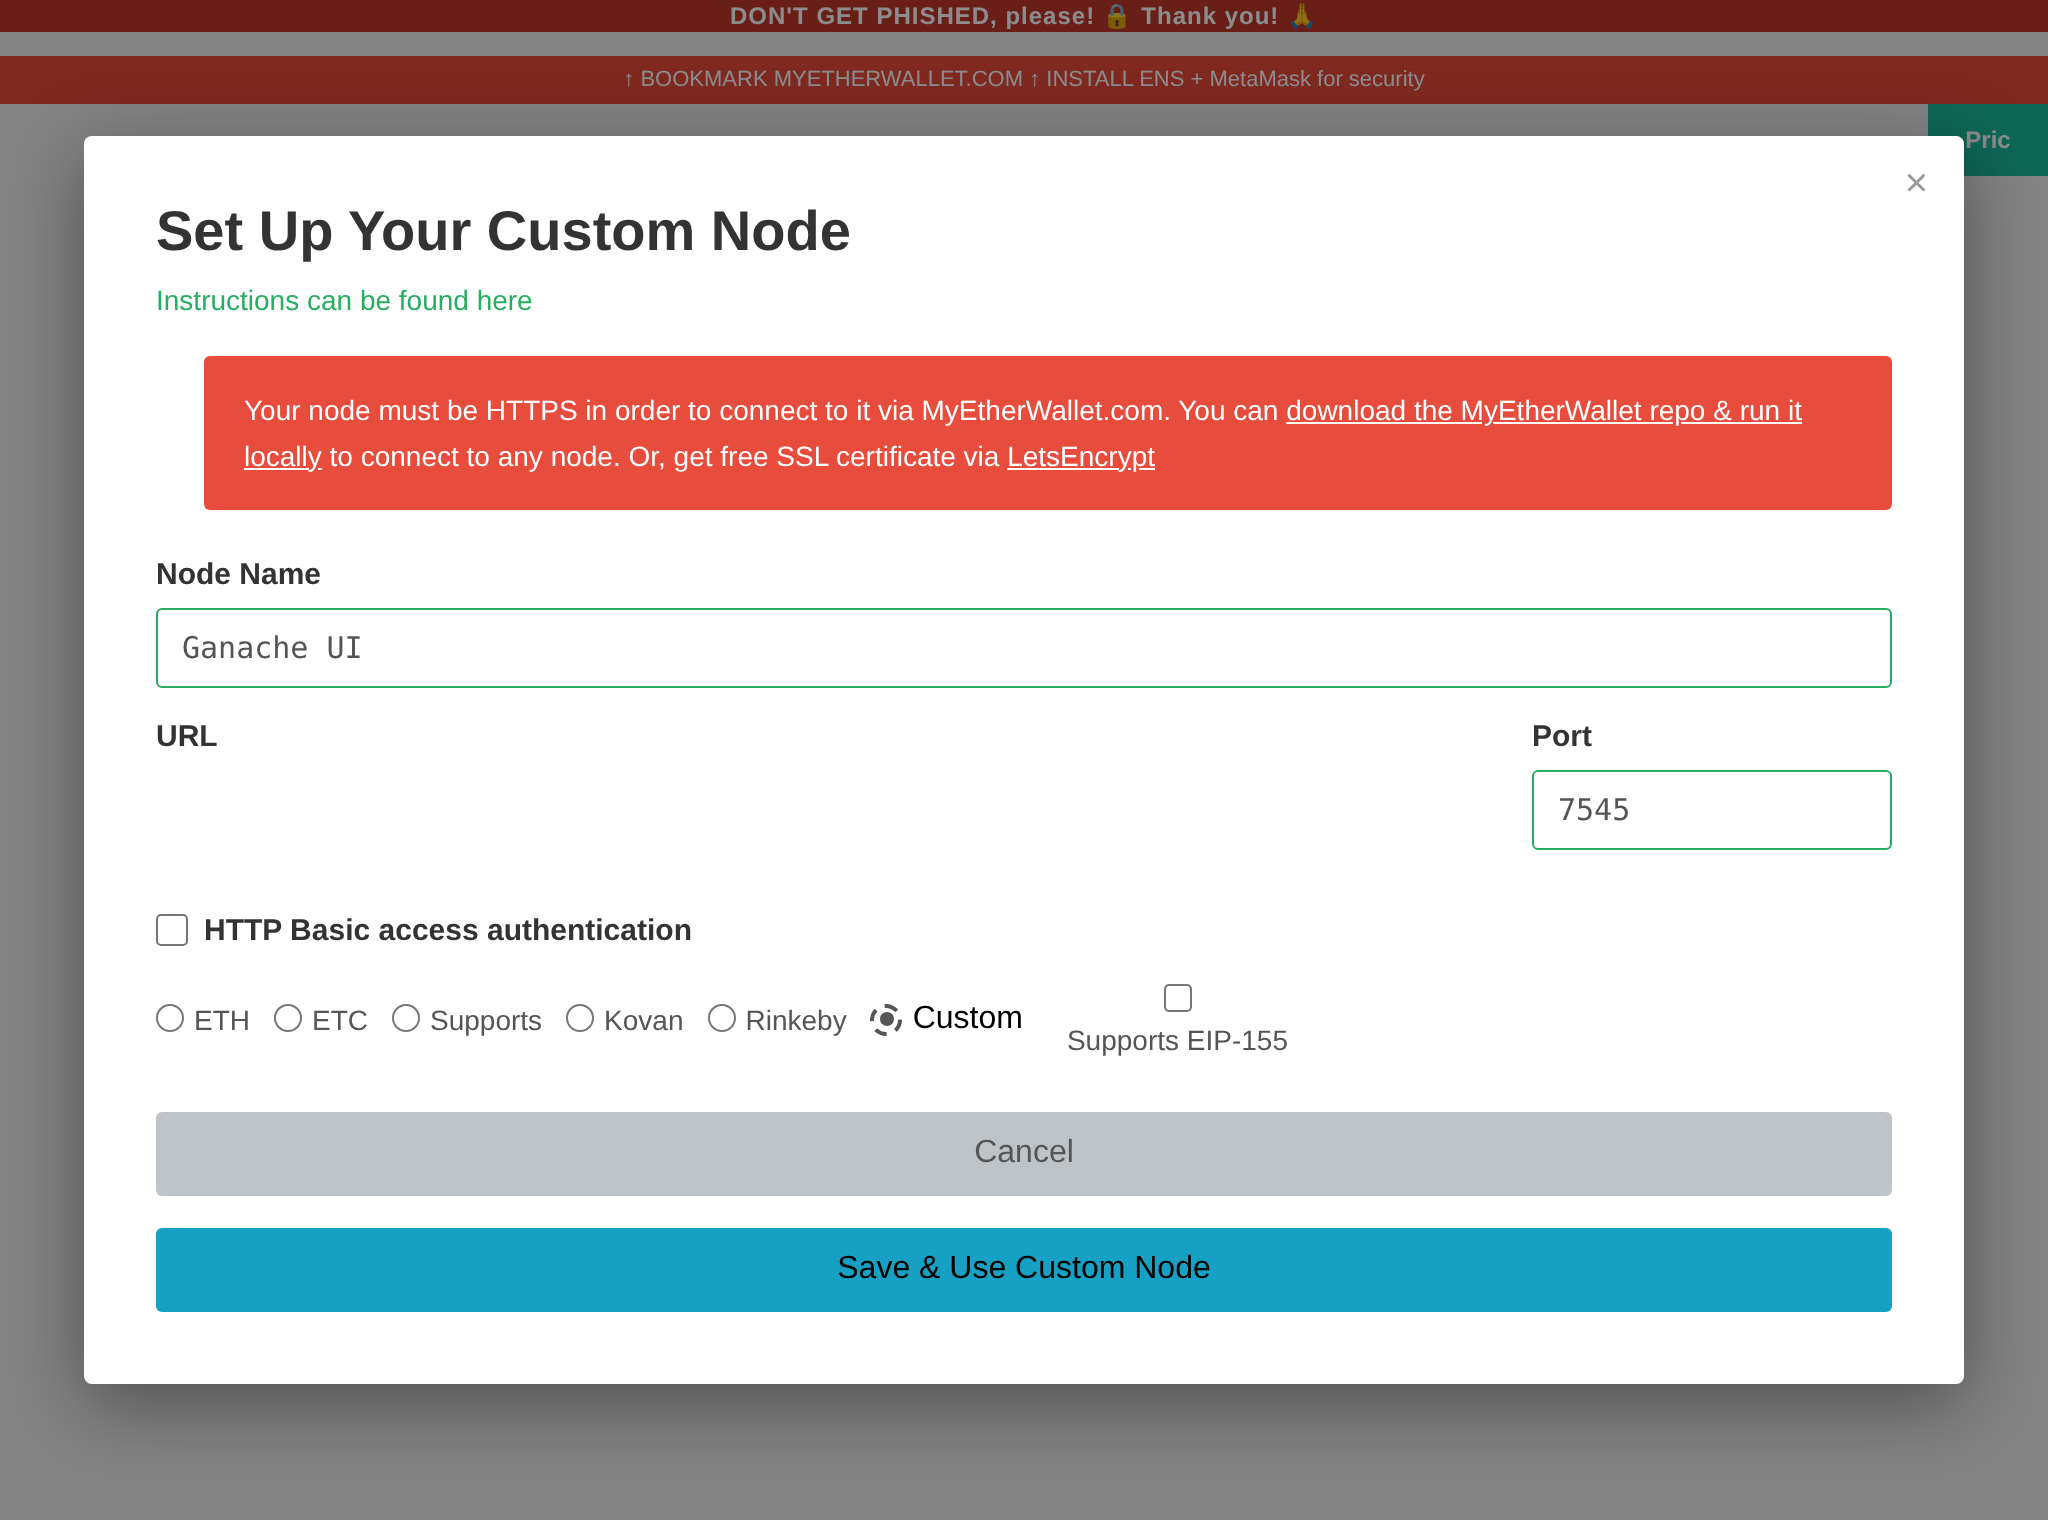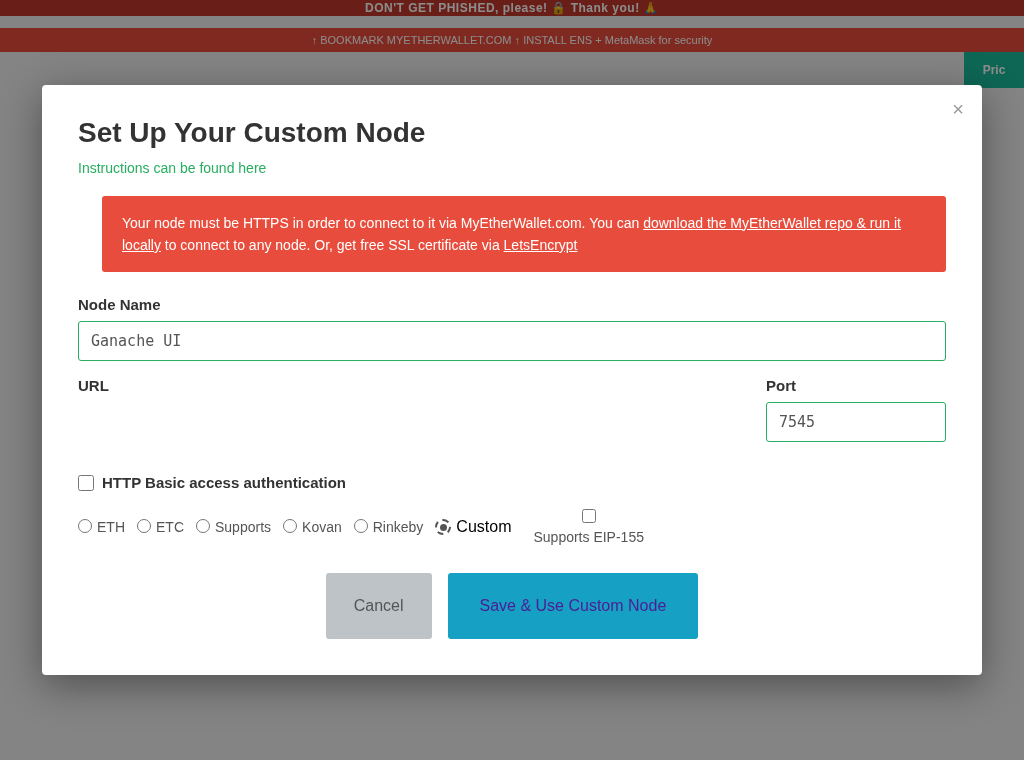--- a/index.html
+++ b/index.html
@@ -250,37 +250,38 @@
     .eip-checkbox-item label {
       font-size: 14px;
       color: #555;
     }
 
     .button-row {
       display: flex;
       justify-content: center;
       gap: 16px;
       margin-top: 22px;
+      flex-direction: column;
     }
 
     .btn-cancel {
       padding: 12px 28px;
       background: #bdc3c7;
       color: #555;
       border: none;
       border-radius: 3px;
       font-size: 16px;
       cursor: pointer;
       font-weight: 500;
     }
 
     .btn-save {
-      padding: 24px 32px;
+      padding: 12px 32px;
       background: #16a0c3;
-      color: #4c1d95;
+      color: #000000;
       border: none;
       border-radius: 3px;
       font-size: 16px;
       cursor: pointer;
       font-weight: 500;
     }
   </style>
 </head>
 <body>
 

